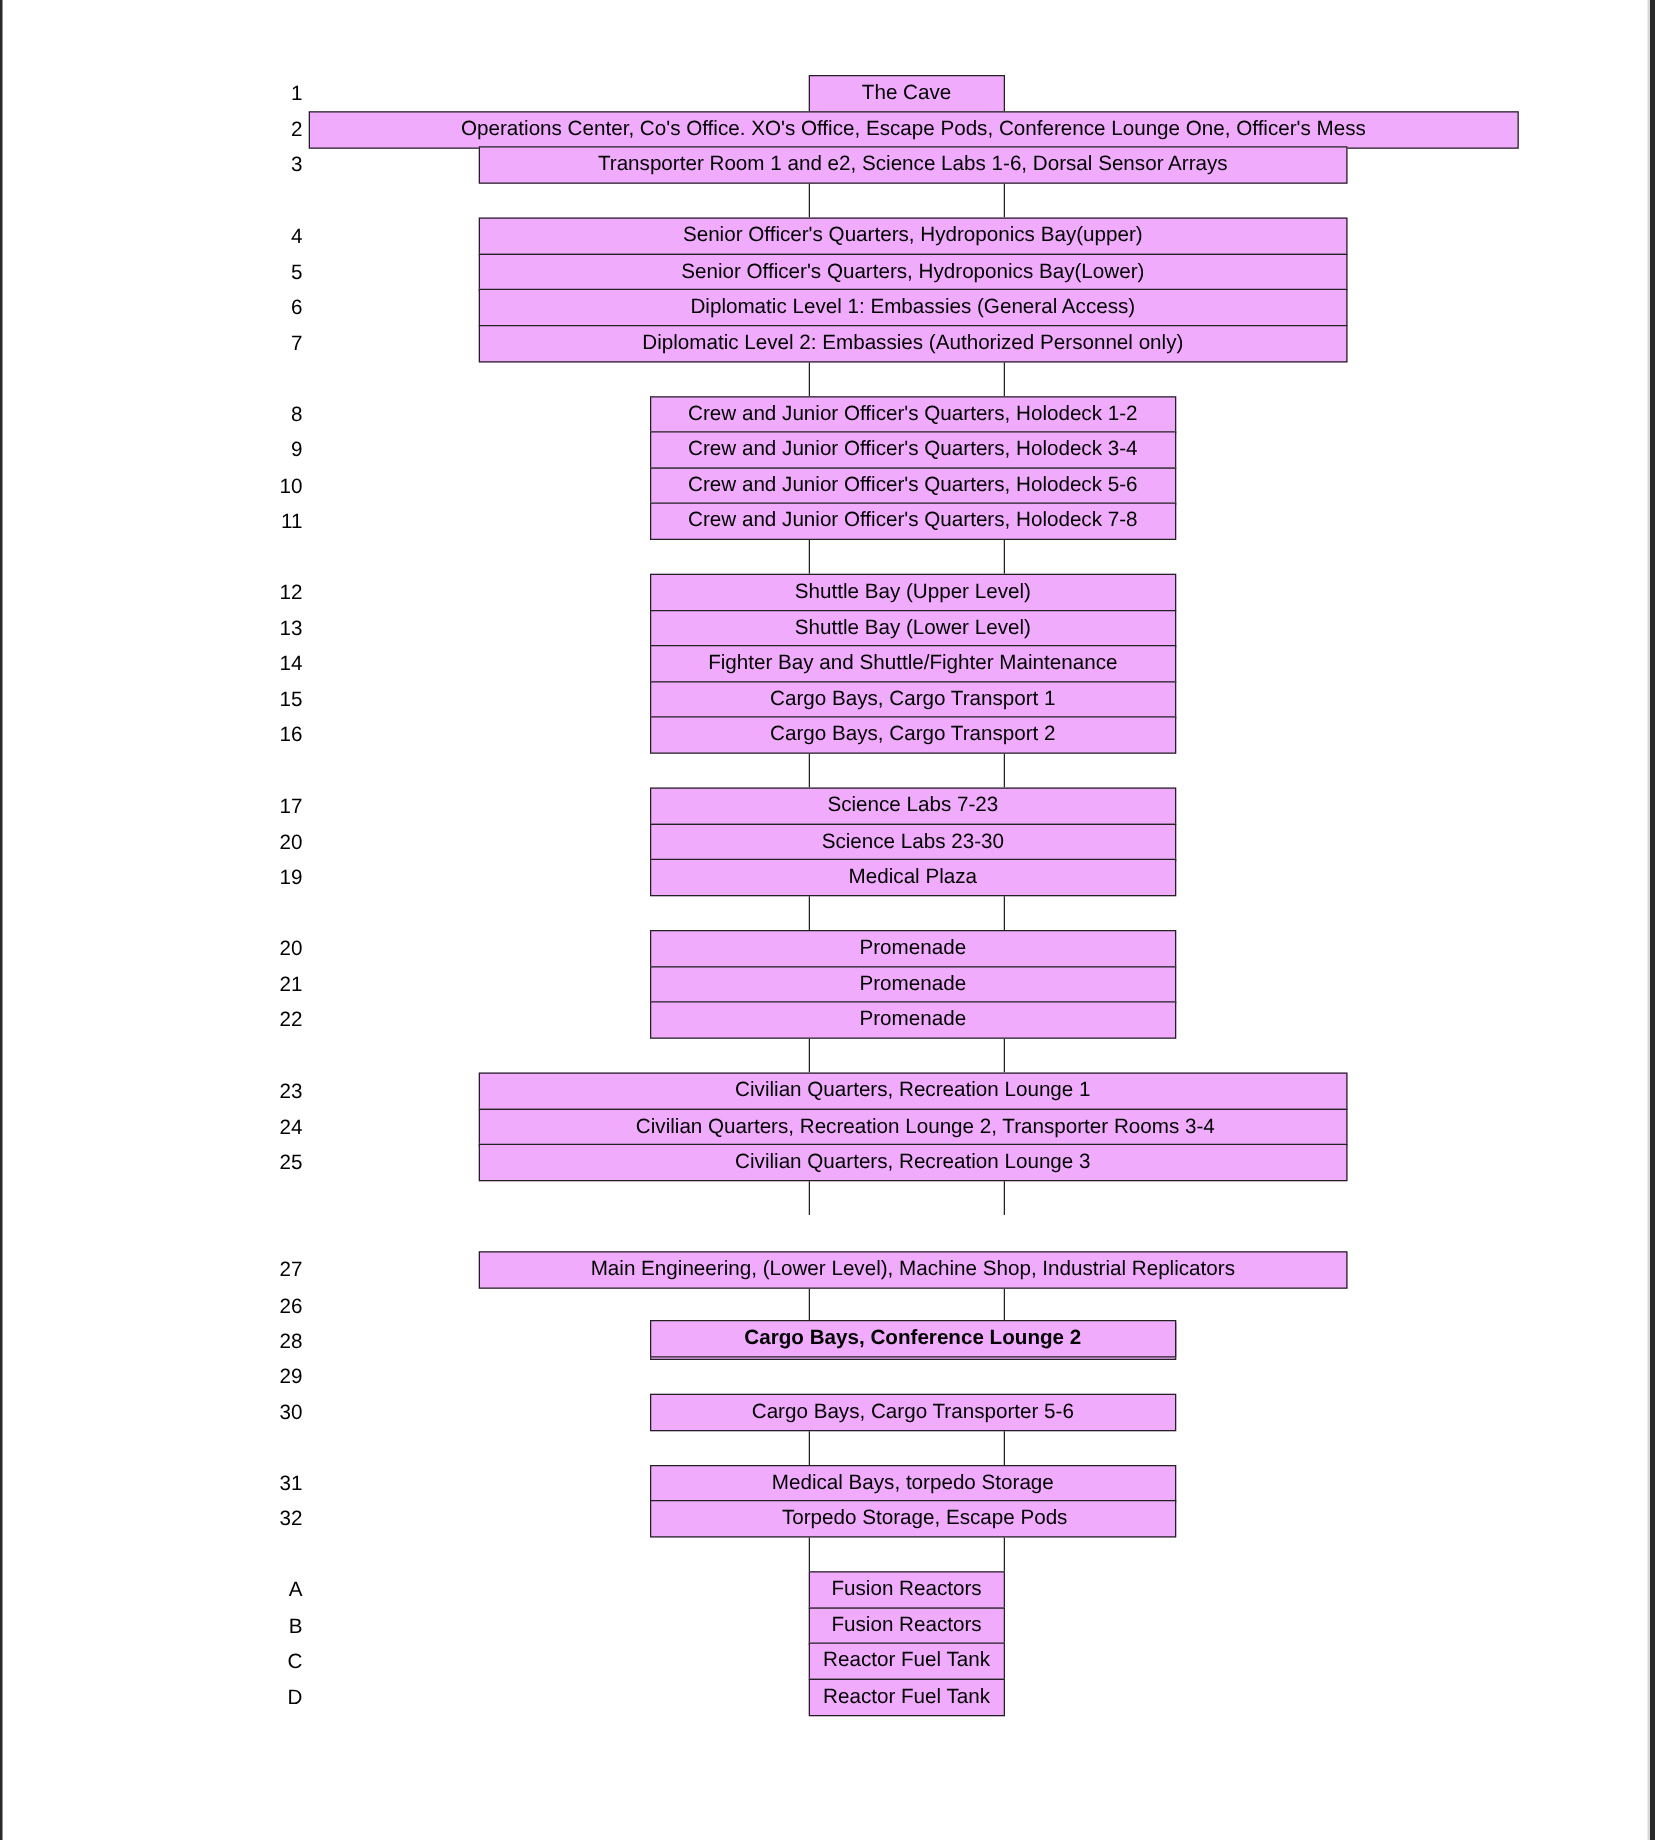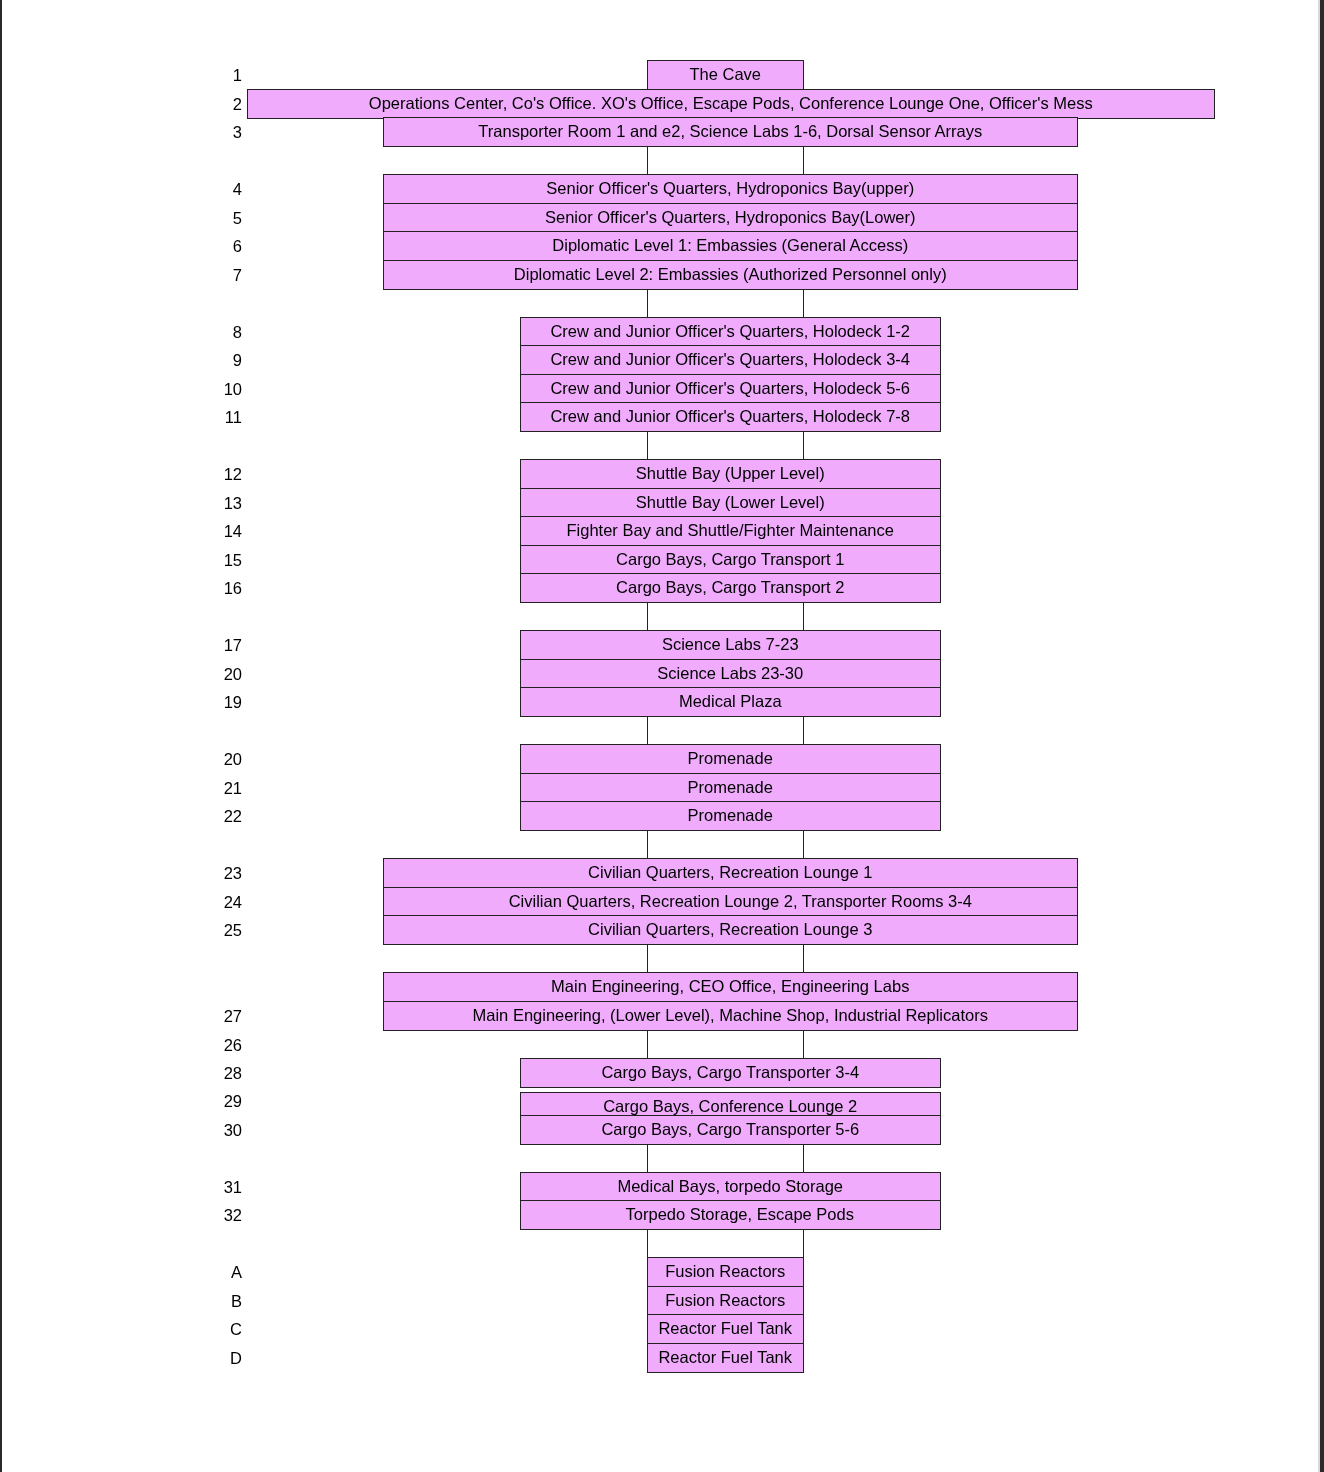--- a/index.html
+++ b/index.html
@@ -76,27 +76,26 @@
     <div class="deck-box" style="left: 520px; width: 420.5px; top: 772.5px; height: 30px;">Promenade</div>
     <div class="deck-label" style="left: 212px; top: 802px;">22</div>
     <div class="deck-box" style="left: 520px; width: 420.5px; top: 801px; height: 30px;">Promenade</div>
     <div class="deck-label" style="left: 212px; top: 859px;">23</div>
     <div class="deck-box" style="left: 383px; width: 694.5px; top: 858px; height: 30px;">Civilian Quarters, Recreation Lounge 1</div>
     <div class="deck-label" style="left: 212px; top: 887.5px;">24</div>
     <div class="deck-box" style="left: 383px; width: 694.5px; top: 886.5px; height: 30px; padding-left: 20px;">Civilian Quarters, Recreation Lounge 2, Transporter Rooms 3-4</div>
     <div class="deck-label" style="left: 212px; top: 916px;">25</div>
     <div class="deck-box" style="left: 383px; width: 694.5px; top: 915px; height: 30px;">Civilian Quarters, Recreation Lounge 3</div>
     <div class="deck-label" style="left: 212px; top: 1031px;">26</div>
-    <div class="deck-box" style="left: 383px; width: 694.5px; top: 972px; height: 30px;">Main Engineering, CEO Office, Engineering Labs</div>
     <div class="deck-label" style="left: 212px; top: 1001.5px;">27</div>
     <div class="deck-box" style="left: 383px; width: 694.5px; top: 1000.5px; height: 30px;">Main Engineering, (Lower Level), Machine Shop, Industrial Replicators</div>
     <div class="deck-label" style="left: 212px; top: 1058.5px;">28</div>
     <div class="deck-box" style="left: 520px; width: 420.5px; top: 1057.5px; height: 30px;">Cargo Bays, Cargo Transporter 3-4</div>
     <div class="deck-label" style="left: 212px; top: 1087px;">29</div>
-    <div class="deck-box" style="left: 520px; width: 420.5px; top: 1092px; height: 30px;">Cargo Bays, Conference Lounge 2</div>
+    <div class="deck-box" style="left: 520px; width: 420.5px; top: 1056px; height: 30px; font-weight: bold;">Cargo Bays, Conference Lounge 2</div>
     <div class="deck-label" style="left: 212px; top: 1115.5px;">30</div>
     <div class="deck-box" style="left: 520px; width: 420.5px; top: 1114.5px; height: 30px;">Cargo Bays, Cargo Transporter 5-6</div>
     <div class="deck-label" style="left: 212px; top: 1172.5px;">31</div>
     <div class="deck-box" style="left: 520px; width: 420.5px; top: 1171.5px; height: 30px;">Medical Bays, torpedo Storage</div>
     <div class="deck-label" style="left: 212px; top: 1201px;">32</div>
     <div class="deck-box" style="left: 520px; width: 420.5px; top: 1200px; height: 30px; padding-left: 19px;">Torpedo Storage, Escape Pods</div>
     <div class="deck-label" style="left: 212px; top: 1258px;">A</div>
     <div class="deck-box" style="left: 647px; width: 156.5px; top: 1257px; height: 30px;">Fusion Reactors</div>
     <div class="deck-label" style="left: 212px; top: 1286.5px;">B</div>
     <div class="deck-box" style="left: 647px; width: 156.5px; top: 1285.5px; height: 30px;">Fusion Reactors</div>

